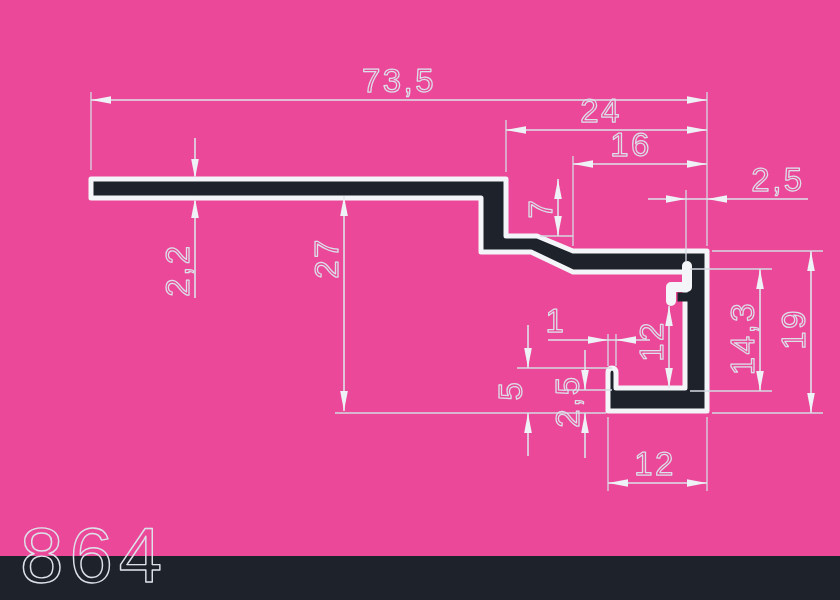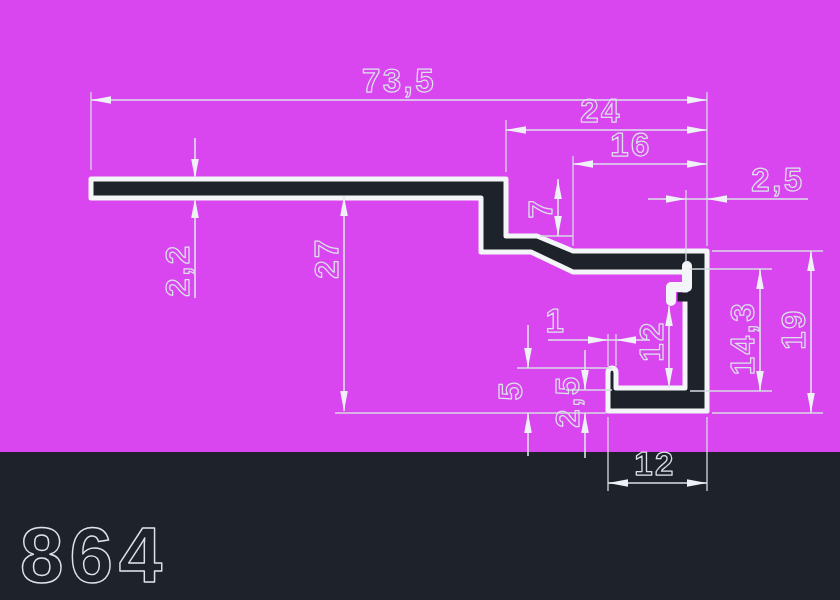--- a/index.html
+++ b/index.html
@@ -1,16 +1,16 @@
 <!DOCTYPE html>
 <html><head>
 <meta charset="utf-8">
 <style>
   html,body{margin:0;padding:0;background:#1e222a;width:840px;height:600px;overflow:hidden;}
-  .stage{position:relative;width:840px;height:452px;background:#d946ef;font-weight:bold;}
+  .stage{position:relative;width:840px;height:556px;background:#ec4899;}
   svg{display:block;font-family:"Liberation Sans","DejaVu Sans",sans-serif;}
   .profile{fill:#1e222a;stroke:#f3f5f8;stroke-width:5;stroke-linejoin:round;}
   .hook{fill:none;stroke:#f3f5f8;stroke-width:10;stroke-linejoin:round;stroke-linecap:round;}
   .notch{fill:#1e222a;stroke:none;}
   .dim{stroke:#dde2ea;stroke-width:1.6;fill:none;}
   .ext{stroke:#d5dae3;stroke-width:1.3;fill:none;}
   .arr{fill:#eef1f5;stroke:none;}
   .dimtext{fill:none;stroke:#dbe0e9;stroke-width:1.25;stroke-linejoin:round;
            font-size:33px;letter-spacing:2.5px;}
   .parttext{fill:none;stroke:#dde2ea;stroke-width:1.4;stroke-linejoin:round;

